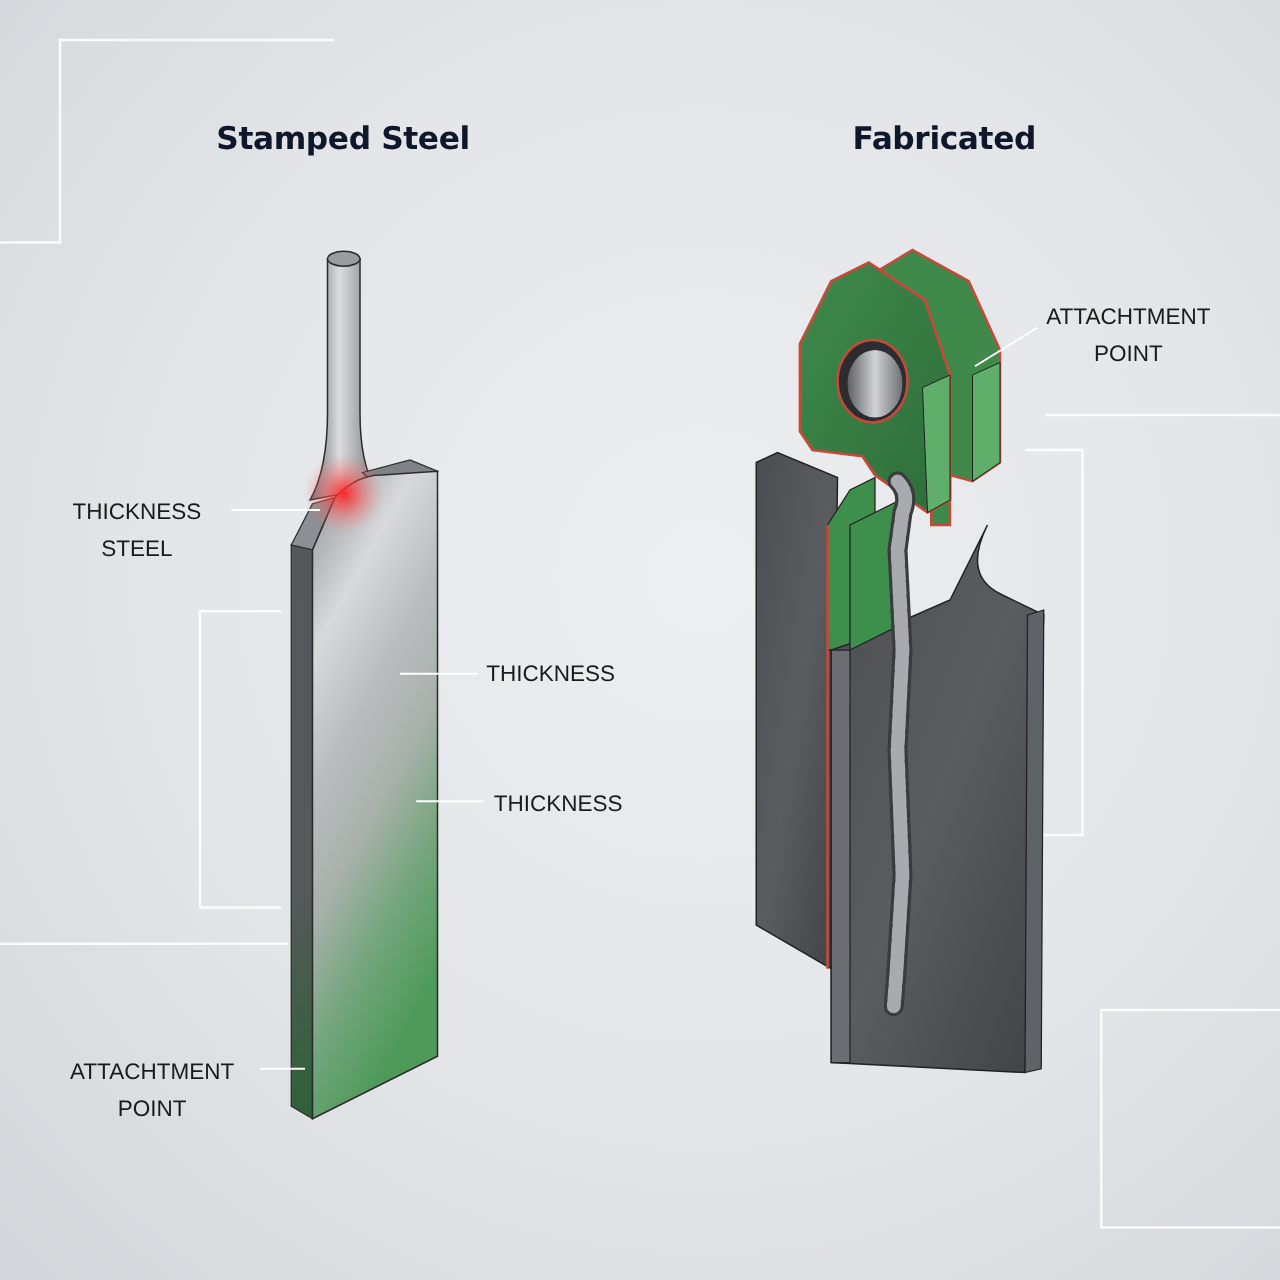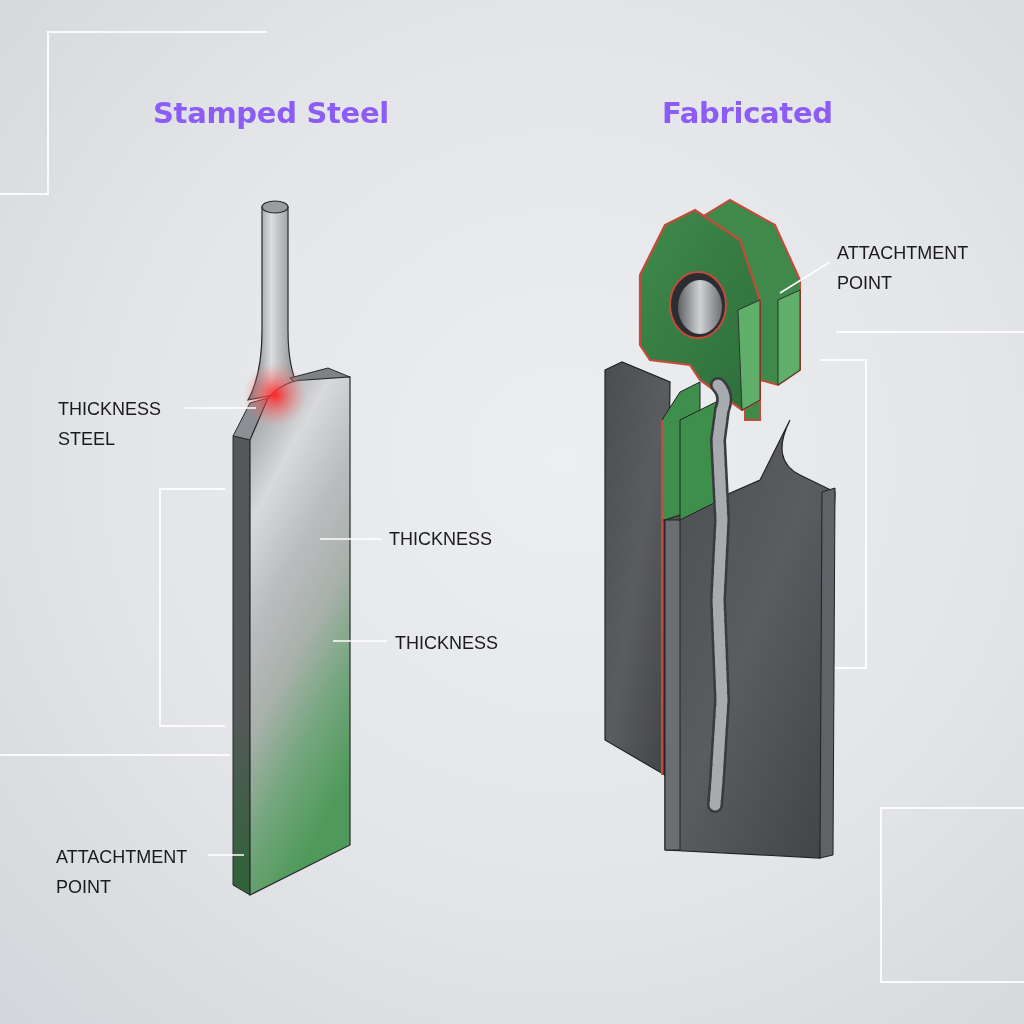--- a/index.html
+++ b/index.html
@@ -3,25 +3,25 @@
 <meta charset="utf-8">
 <style>
   html, body { margin: 0; padding: 0; }
   body {
     width: 1024px; height: 1024px; overflow: hidden; position: relative;
     background: radial-gradient(ellipse at 55% 45%, #eceef0 0%, #e3e5e8 55%, #d3d6da 100%);
     font-family: "Liberation Sans", sans-serif;
   }
   .title {
     position: absolute; font-family: "DejaVu Sans", sans-serif; font-weight: bold;
-    font-size: 29px; color: #8b5cf6; letter-spacing: -0.3px; white-space: nowrap;
+    font-size: 25px; color: #0f172a; letter-spacing: -0.3px; white-space: nowrap; margin-left: 20px;
   }
   .label {
     position: absolute; font-family: "Liberation Sans", sans-serif; font-size: 18px;
-    color: #1a1a1a; line-height: 30px; white-space: nowrap;
+    color: #1a1a1a; text-align: center; line-height: 30px; white-space: nowrap;
   }
   .deco { position: absolute; border-color: rgba(255,255,255,0.85); border-style: solid; border-width: 0; }
   svg.art { position: absolute; left: 0; top: 0; }
 </style>
 </head>
 <body>
 
 <div class="deco" style="left:0;top:31px;width:47px;height:162px;border-top-width:0;border-right-width:2px;border-bottom-width:2px;"></div>
 <div class="deco" style="left:47px;top:31px;width:220px;height:0;border-top-width:2px;"></div>
 <div class="deco" style="left:159px;top:488px;width:64px;height:235px;border-top-width:2px;border-left-width:2px;border-bottom-width:2px;"></div>

